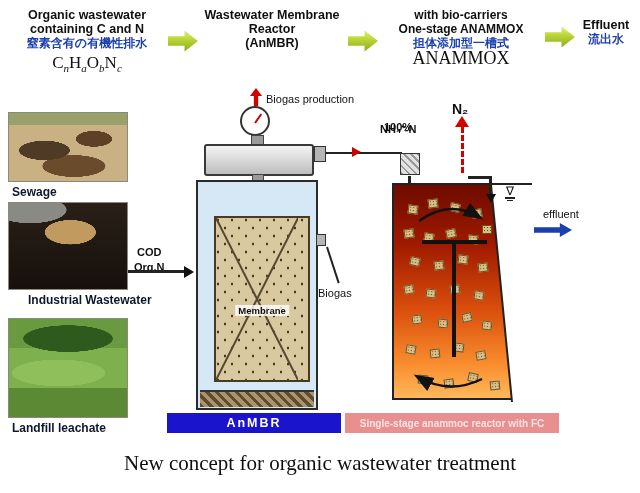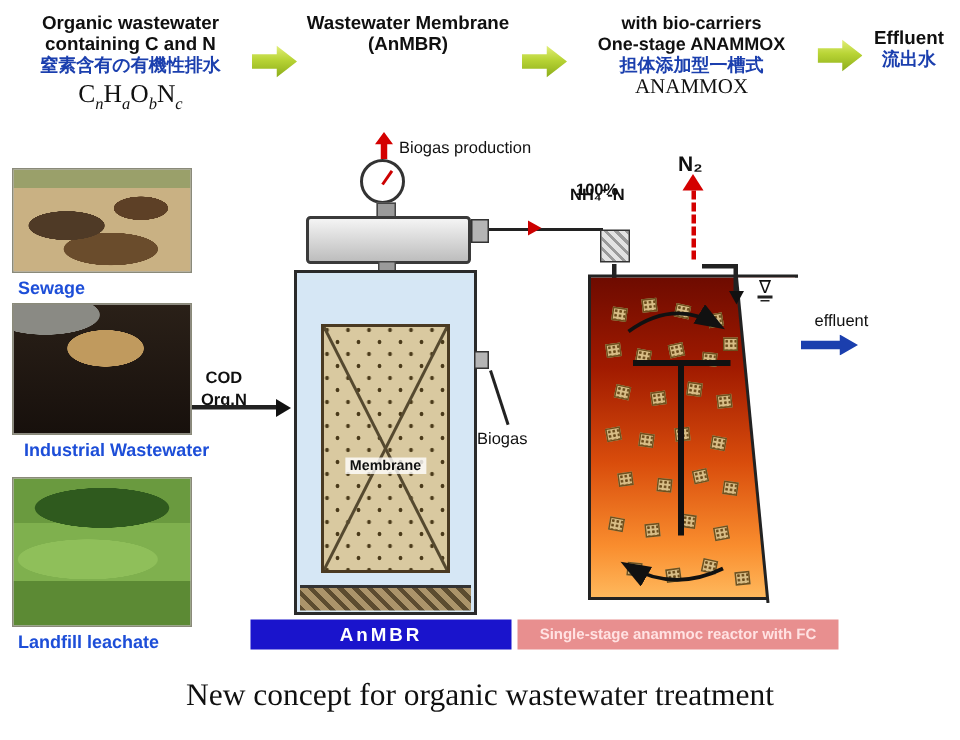--- a/index.html
+++ b/index.html
@@ -3,47 +3,47 @@
 <meta charset="utf-8">
 <style>
   *{margin:0;padding:0;box-sizing:border-box}
   html,body{background:#fff}
   body{font-family:"Liberation Sans",sans-serif;color:#111}
   #canvas{position:relative;width:640px;height:493px;background:#fff;overflow:hidden}
   .abs{position:absolute}
   .step{position:absolute;text-align:center}
   .bl{font-weight:bold;font-size:12.5px;line-height:14px;color:#101010}
   .jp{font-weight:bold;font-size:12px;line-height:15px;color:#1b3fae}
-  .serifline{font-family:"Liberation Serif",serif;font-size:14px;line-height:15px;color:#101010}
+  .serifline{font-family:"Liberation Serif",serif;font-size:18px;line-height:15px;color:#101010}
   .formula{font-family:"Liberation Serif",serif;font-weight:normal;font-size:17px;text-align:center;margin-top:2px}
   .formula sub{font-style:italic;font-size:11px}
   .garrow{position:absolute;width:30px;height:22px;
     background:linear-gradient(180deg,#e4f07c 0%,#b8d435 45%,#8aab19 100%);
     clip-path:polygon(0 28%,55% 28%,55% 2%,100% 50%,55% 98%,55% 72%,0 72%)}
   .photo{position:absolute;width:120px;border:1px solid #8a8a7a}
   .photo1{height:70px;background:
     radial-gradient(ellipse 42px 16px at 30% 55%, #4f3a26 0 60%, transparent 61%),
     radial-gradient(ellipse 30px 13px at 72% 38%, #5d4026 0 60%, transparent 61%),
     radial-gradient(ellipse 52px 18px at 55% 78%, #6a4c2c 0 60%, transparent 61%),
     linear-gradient(180deg,#9aa06a 0 18%, #c9b183 18% 100%)}
   .photo2{height:88px;background:
     radial-gradient(ellipse 46px 22px at 52% 34%, #c09a5e 0 55%, transparent 56%),
     radial-gradient(ellipse 60px 22px at 18% 8%, #8a8a84 0 60%, transparent 61%),
     linear-gradient(180deg,#2a2018,#17100c)}
   .photo3{height:100px;background:
     radial-gradient(ellipse 74px 22px at 50% 20%, #2f5a1e 0 60%, transparent 61%),
     radial-gradient(ellipse 84px 24px at 42% 55%, #8fbf5a 0 55%, transparent 56%),
     linear-gradient(180deg,#6a9a3f 0 30%, #7fb04e 30% 70%, #5c8a34 70%)}
-  .plabel{position:absolute;font-weight:bold;font-size:12px;color:#1d4ed8}
+  .plabel{position:absolute;font-weight:bold;font-size:12px;color:#0f172a}
   .io-label{position:absolute;font-weight:bold;font-size:11px;color:#101010}
   .thinline{position:absolute;background:#222}
   .headspace{position:absolute;left:204px;top:144px;width:110px;height:32px;
     background:linear-gradient(180deg,#f4f4f4,#bdbdbd);border:2px solid #3a3a3a;border-radius:3px}
   .vessel{position:absolute;left:196px;top:180px;width:122px;height:230px;background:#d6e7f5;border:2px solid #2a2a2a}
-  .membrane{position:absolute;left:214px;top:216px;width:86px;height:166px;border:2px solid #4a3a22;
+  .membrane{position:absolute;left:214px;top:216px;width:96px;height:166px;border:2px solid #4a3a22;
     background-color:#d9c9a0;
     background-image:radial-gradient(#4a3a1a 1px, transparent 1.5px),radial-gradient(#4a3a1a 1px, transparent 1.5px);
     background-size:14px 16px,14px 16px;background-position:2px 2px,9px 10px}
   .membrane-label{position:absolute;left:50%;top:54%;transform:translateX(-50%);font-size:9.5px;font-weight:bold;
     background:rgba(255,255,255,.8);padding:0 3px;white-space:nowrap}
   .vessel-base{position:absolute;left:200px;top:390px;width:114px;height:17px;border-top:2px solid #333;
     background:repeating-linear-gradient(45deg,#5c4c30 0 3px,#ab946a 3px 7px)}
   .gauge{position:absolute;left:240px;top:106px;width:30px;height:30px;border:2px solid #333;border-radius:50%;background:#fff}
   .needle{position:absolute;left:12px;top:4px;width:2px;height:11px;background:#c00;transform-origin:bottom center;transform:rotate(35deg)}
   .stand{position:absolute;left:251px;top:135px;width:13px;height:10px;background:#9a9a9a;border:1px solid #444}
@@ -86,20 +86,21 @@
     <div class="bl">Organic wastewater</div>
     <div class="bl">containing C and N</div>
     <div class="jp">窒素含有の有機性排水</div>
     <div class="formula"><span>C</span><sub>n</sub><span>H</span><sub>a</sub><span>O</span><sub>b</sub><span>N</span><sub>c</sub></div>
   </div>
 
   <div class="garrow" style="left:168px;top:30px"></div>
 
   <div class="step" style="left:198px;top:8px;width:148px">
     <div class="bl">Wastewater Membrane</div>
+    <div class="bl">Reactor</div>
     <div class="bl">(AnMBR)</div>
   </div>
 
   <div class="garrow" style="left:348px;top:30px"></div>
 
   <div class="step" style="left:378px;top:8px;width:166px">
     <div class="bl" style="font-size:12px">with bio-carriers</div>
     <div class="bl" style="font-size:12px">One-stage ANAMMOX</div>
     <div class="jp">担体添加型一槽式</div>
     <div class="serifline">ANAMMOX</div>
@@ -109,21 +110,21 @@
 
   <div class="step" style="left:576px;top:18px;width:60px">
     <div class="bl">Effluent</div>
     <div class="jp">流出水</div>
   </div>
 
   <div class="photo photo1" style="left:8px;top:112px"></div>
   <div class="plabel" style="left:12px;top:185px">Sewage</div>
 
   <div class="photo photo2" style="left:8px;top:202px"></div>
-  <div class="plabel" style="left:16px;top:293px">Industrial Wastewater</div>
+  <div class="plabel" style="left:28px;top:293px">Industrial Wastewater</div>
 
   <div class="photo photo3" style="left:8px;top:318px"></div>
   <div class="plabel" style="left:12px;top:421px">Landfill leachate</div>
 
   <div class="io-label" style="left:137px;top:246px">COD</div>
   <div class="io-label" style="left:134px;top:261px">Org.N</div>
   <div class="thinline" style="left:128px;top:270px;width:60px;height:3px"></div>
   <div class="cod-arrow-head"></div>
 
   <div class="red-up-arrow" style="left:250px;top:88px"></div>

